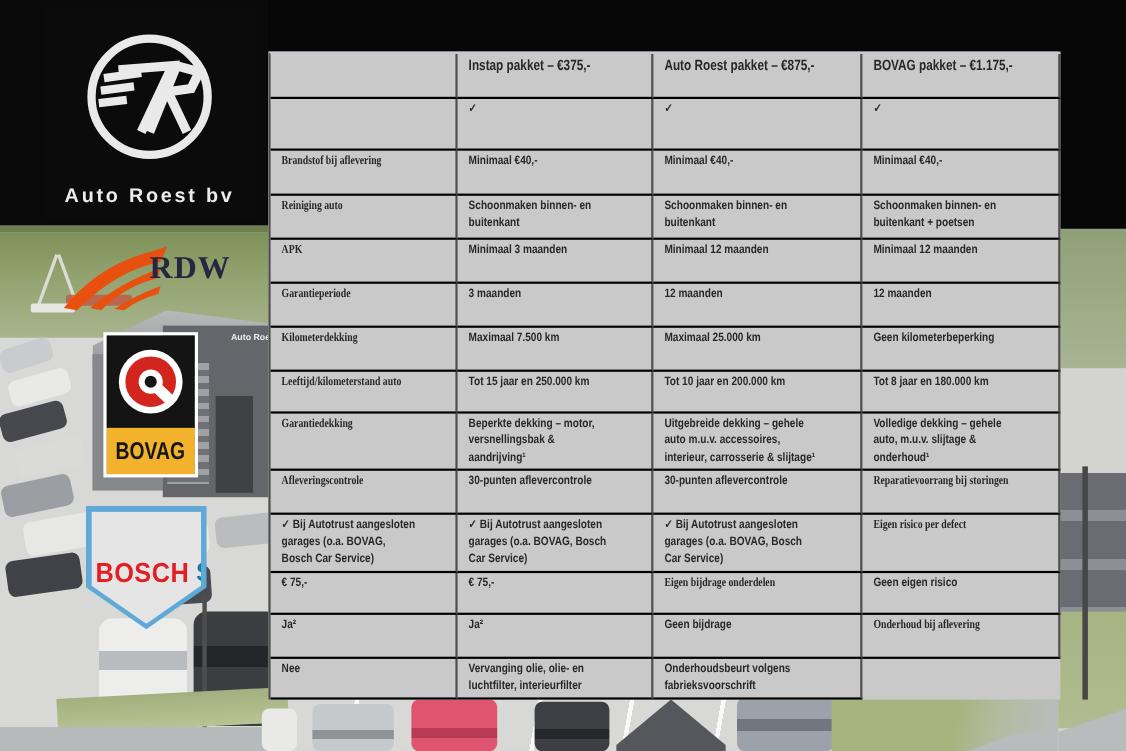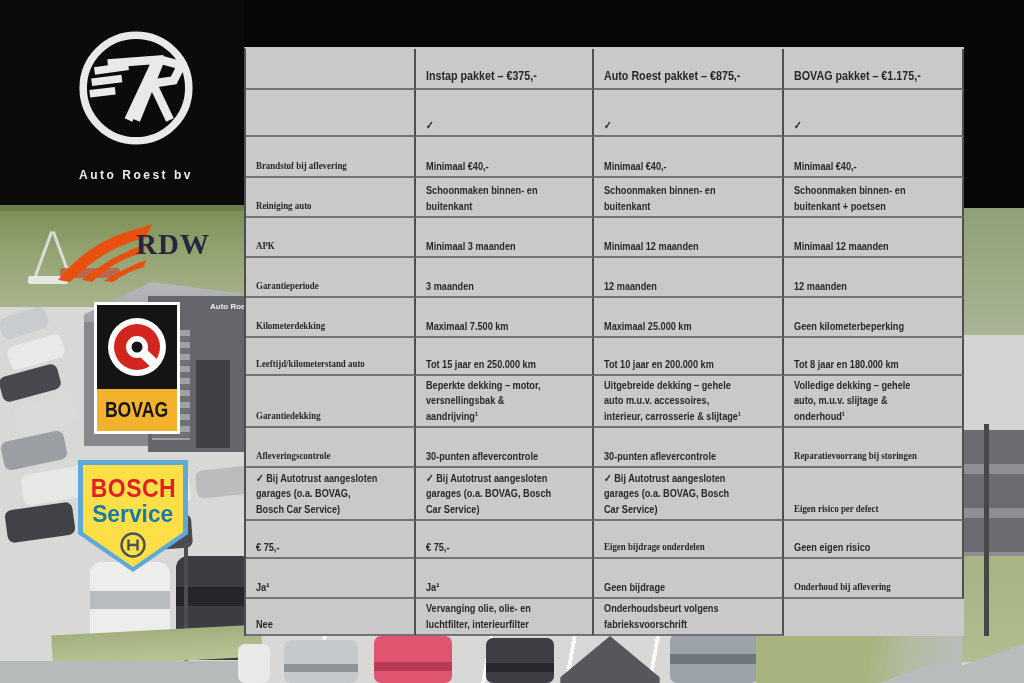--- a/index.html
+++ b/index.html
@@ -6,46 +6,46 @@
   body{width:1024px;height:683px;position:relative;overflow:hidden;
        background:#d8d8d6;font-family:"Liberation Sans",sans-serif;}
   .abs{position:absolute;}
   .car{position:absolute;border-radius:7px;}
 
   
   #pkg-table{position:absolute;left:244px;top:47px;width:718px;
     background:#c9c9c9;display:grid;
     grid-template-columns:170px 178px 190px 180px;
     border-left:2px solid #4f4f4f;border-top:2px solid #cdc4d6;}
-  .cell{box-sizing:border-box;border-right:2px solid #4f4f4f;border-bottom:2px solid #737373;
-    display:flex;align-items:flex-end;padding:2px 8px 2px 10px;color:#28282a;
+  .cell{box-sizing:border-box;border-right:2px solid #4f4f4f;border-bottom:2px solid #000000;
+    display:flex;align-items:flex-start;padding:2px 8px 2px 10px;color:#28282a;
     font-weight:700;font-size:11px;overflow:hidden;}
   .cell .cx{display:block;width:120%;transform:scaleX(.833);transform-origin:0 50%;line-height:1.4;}
   .cell.head{font-size:13.5px;}
   .cell.head .cx{width:126%;transform:scaleX(.794);white-space:nowrap;}
   .cell.lab{font-size:11.2px;font-family:Liberation Serif, serif;}
   .cell.lab .cx{width:126%;transform:scaleX(.794);}
 
   
   #roest-logo{left:40px;top:8px;width:192px;height:192px;background:#0b0b0b;}
   #roest-name{left:0;top:160px;width:100%;text-align:center;color:#ececec;
-    font-size:12px;font-weight:700;letter-spacing:2.5px;}
+    font-size:18px;font-weight:700;letter-spacing:2.5px;}
   #rdw{left:50px;top:218px;width:172px;height:76px;}
   #rdw-text{left:86px;top:10px;font-family:"Liberation Serif",serif;font-weight:700;
     font-size:29px;color:#262640;letter-spacing:1px;}
   #bovag{left:94px;top:302px;width:86px;height:132px;border:3px solid #fff;
     box-sizing:border-box;display:flex;flex-direction:column;}
   #bovag-top{background:#141414;height:84px;display:flex;align-items:center;justify-content:center;}
   #bovag-bottom{background:#f2b22b;flex:1;display:flex;align-items:center;justify-content:center;}
   #bovag-label{font-size:22px;font-weight:800;color:#161616;transform:scaleX(.8);letter-spacing:0;}
   #bosch{left:78px;top:460px;width:110px;height:112px;
     clip-path:polygon(0 0,100% 0,100% 66%,50% 100%,0 66%);background:#5fa9d9;}
-  #bosch-inner{position:absolute;left:5px;top:5px;right:5px;bottom:5px;background:#fde047;
+  #bosch-inner{position:absolute;left:5px;top:5px;right:5px;bottom:5px;background:#e5e5e5;
     clip-path:polygon(0 0,100% 0,100% 66%,50% 100%,0 66%);
-    display:flex;flex-direction:column;align-items:center;padding-top:11px;box-sizing:border-box;}
+    display:flex;flex-direction:row;align-items:center;padding-top:11px;box-sizing:border-box;}
   #bosch-line1{color:#e31e24;font-size:25px;font-weight:800;letter-spacing:.5px;transform:scaleX(.92);line-height:1;}
   #bosch-line2{color:#1b79a8;font-size:24px;font-weight:700;transform:scaleX(.95);line-height:1.1;}
   #building-sign{left:210px;top:302px;font-size:8px;font-weight:700;color:rgba(255,255,255,.88);}
 </style>
 </head>
 <body>
 
 <div class="abs" style="left:0;top:0;width:1024px;height:683px;">
 
   <div class="abs" style="left:0;top:205px;width:244px;height:96px;border-top:6px solid #6d7f4e;

